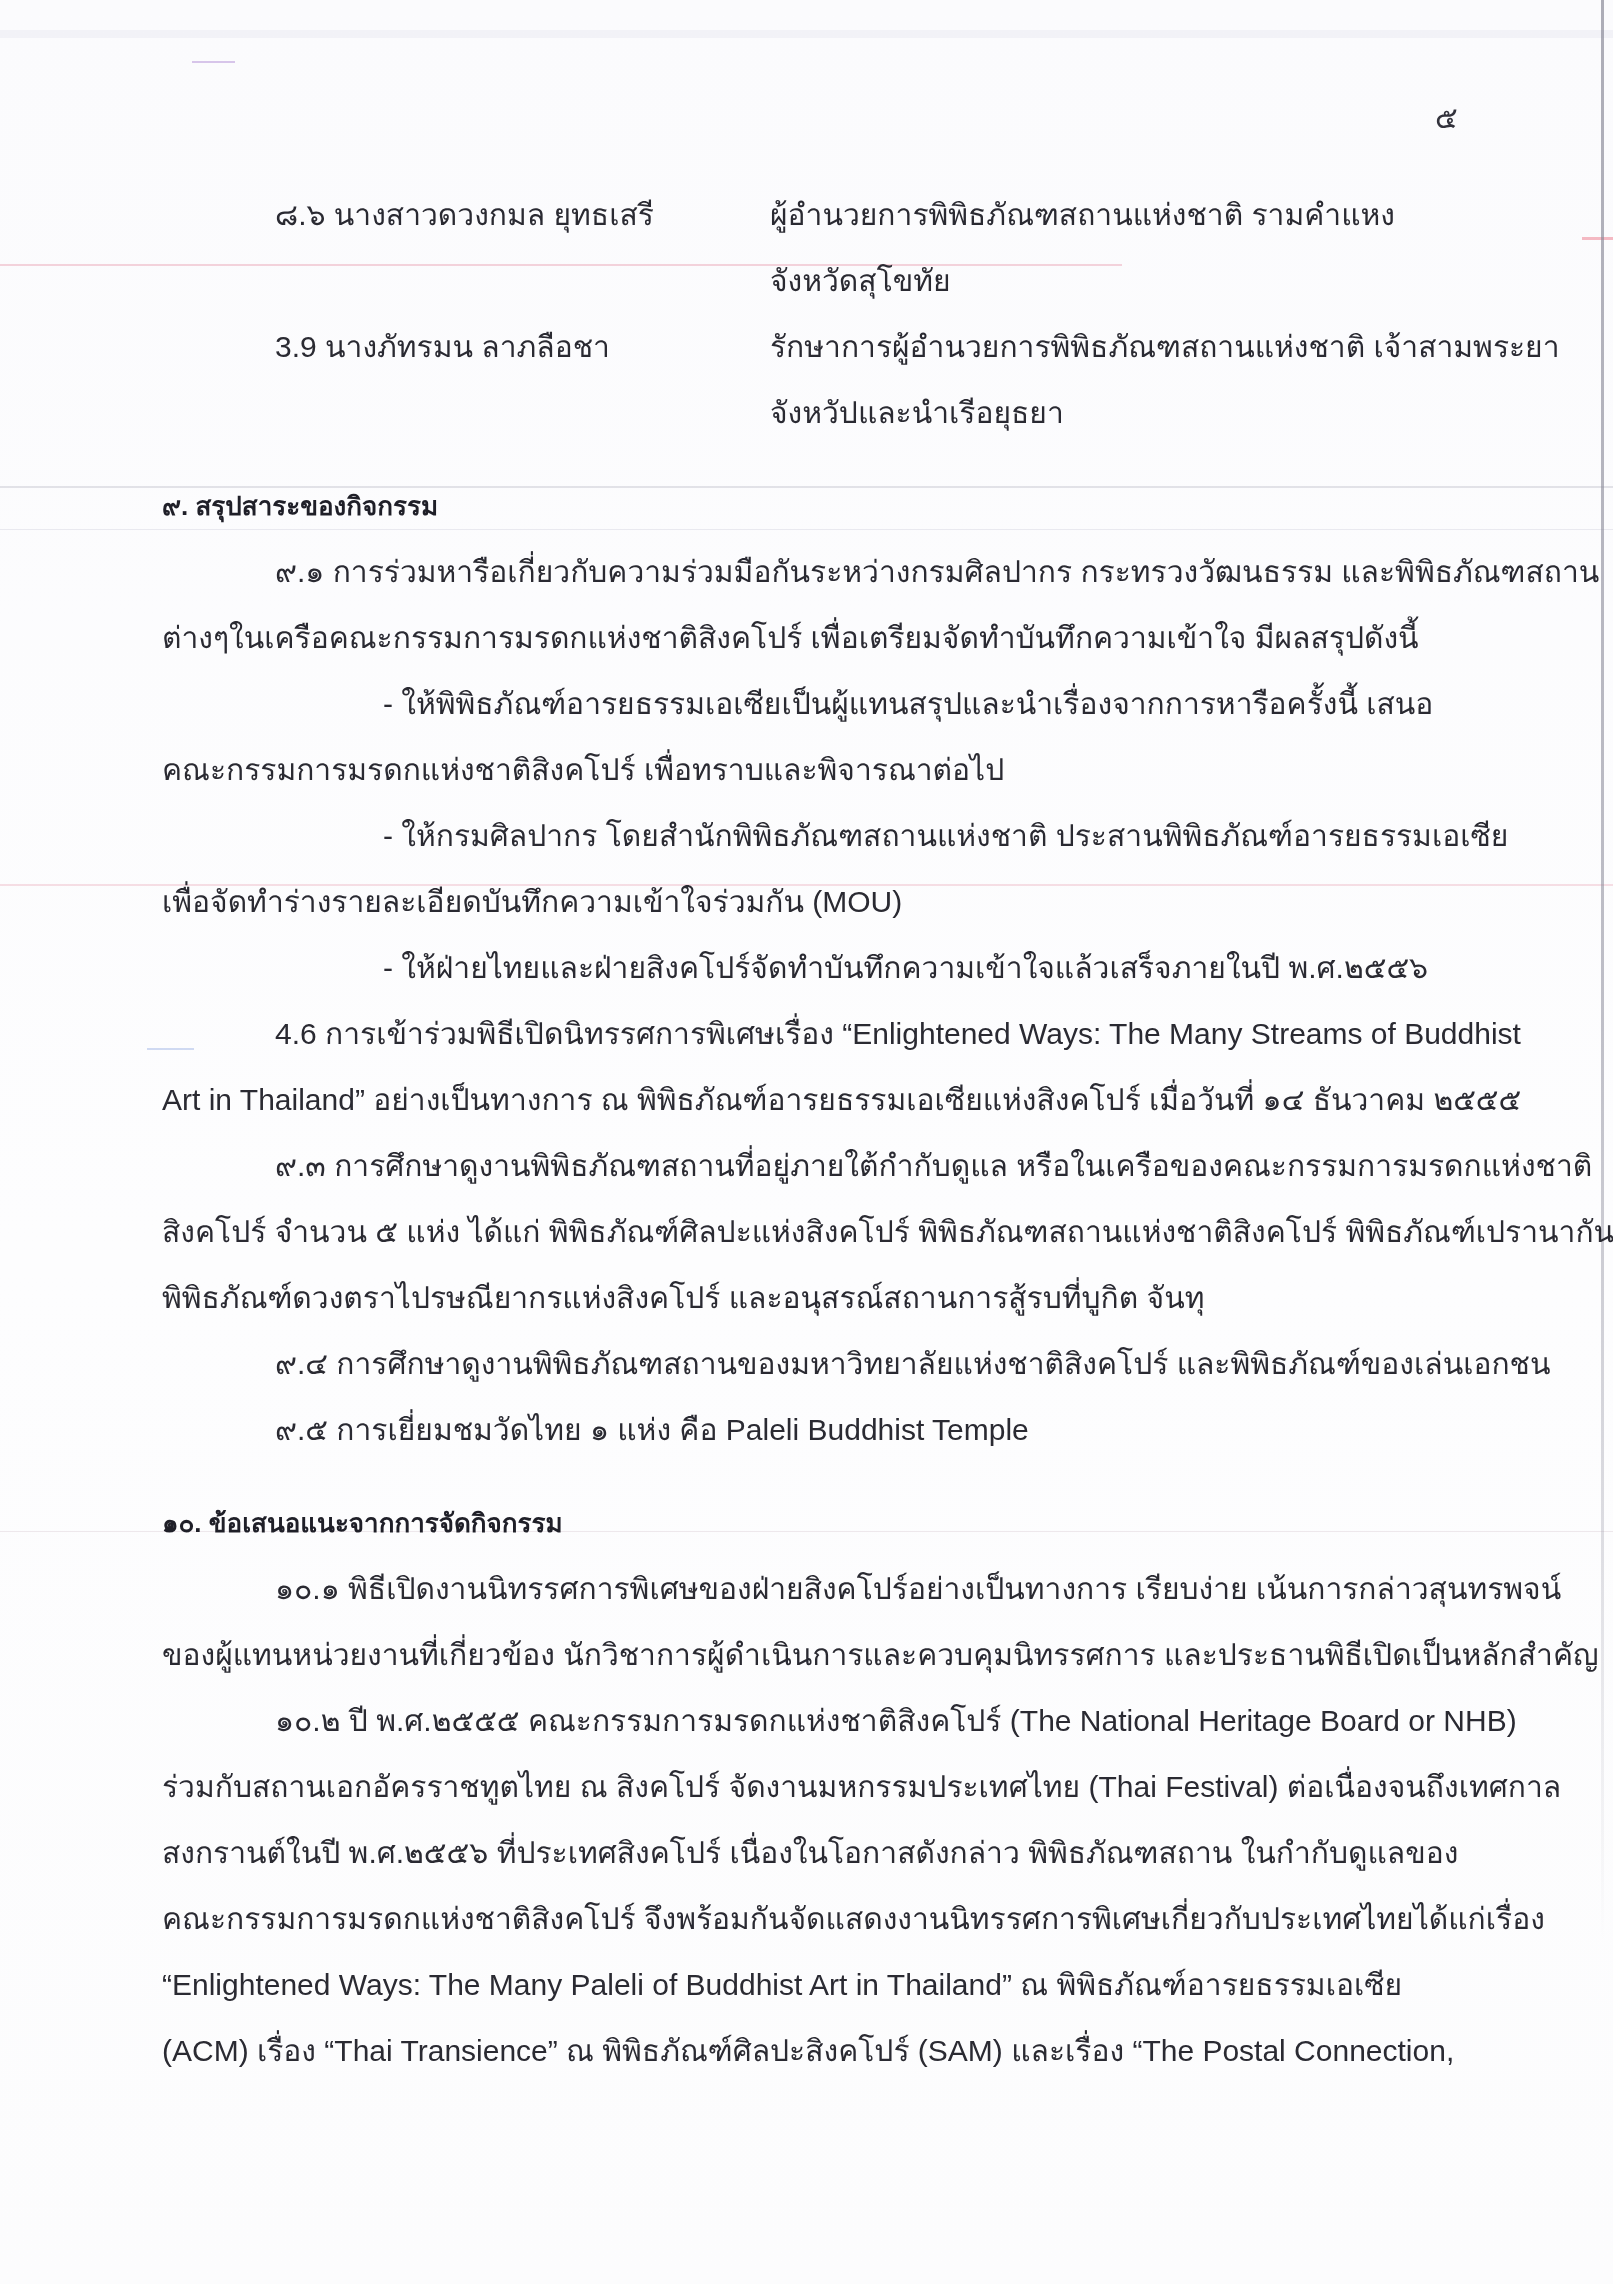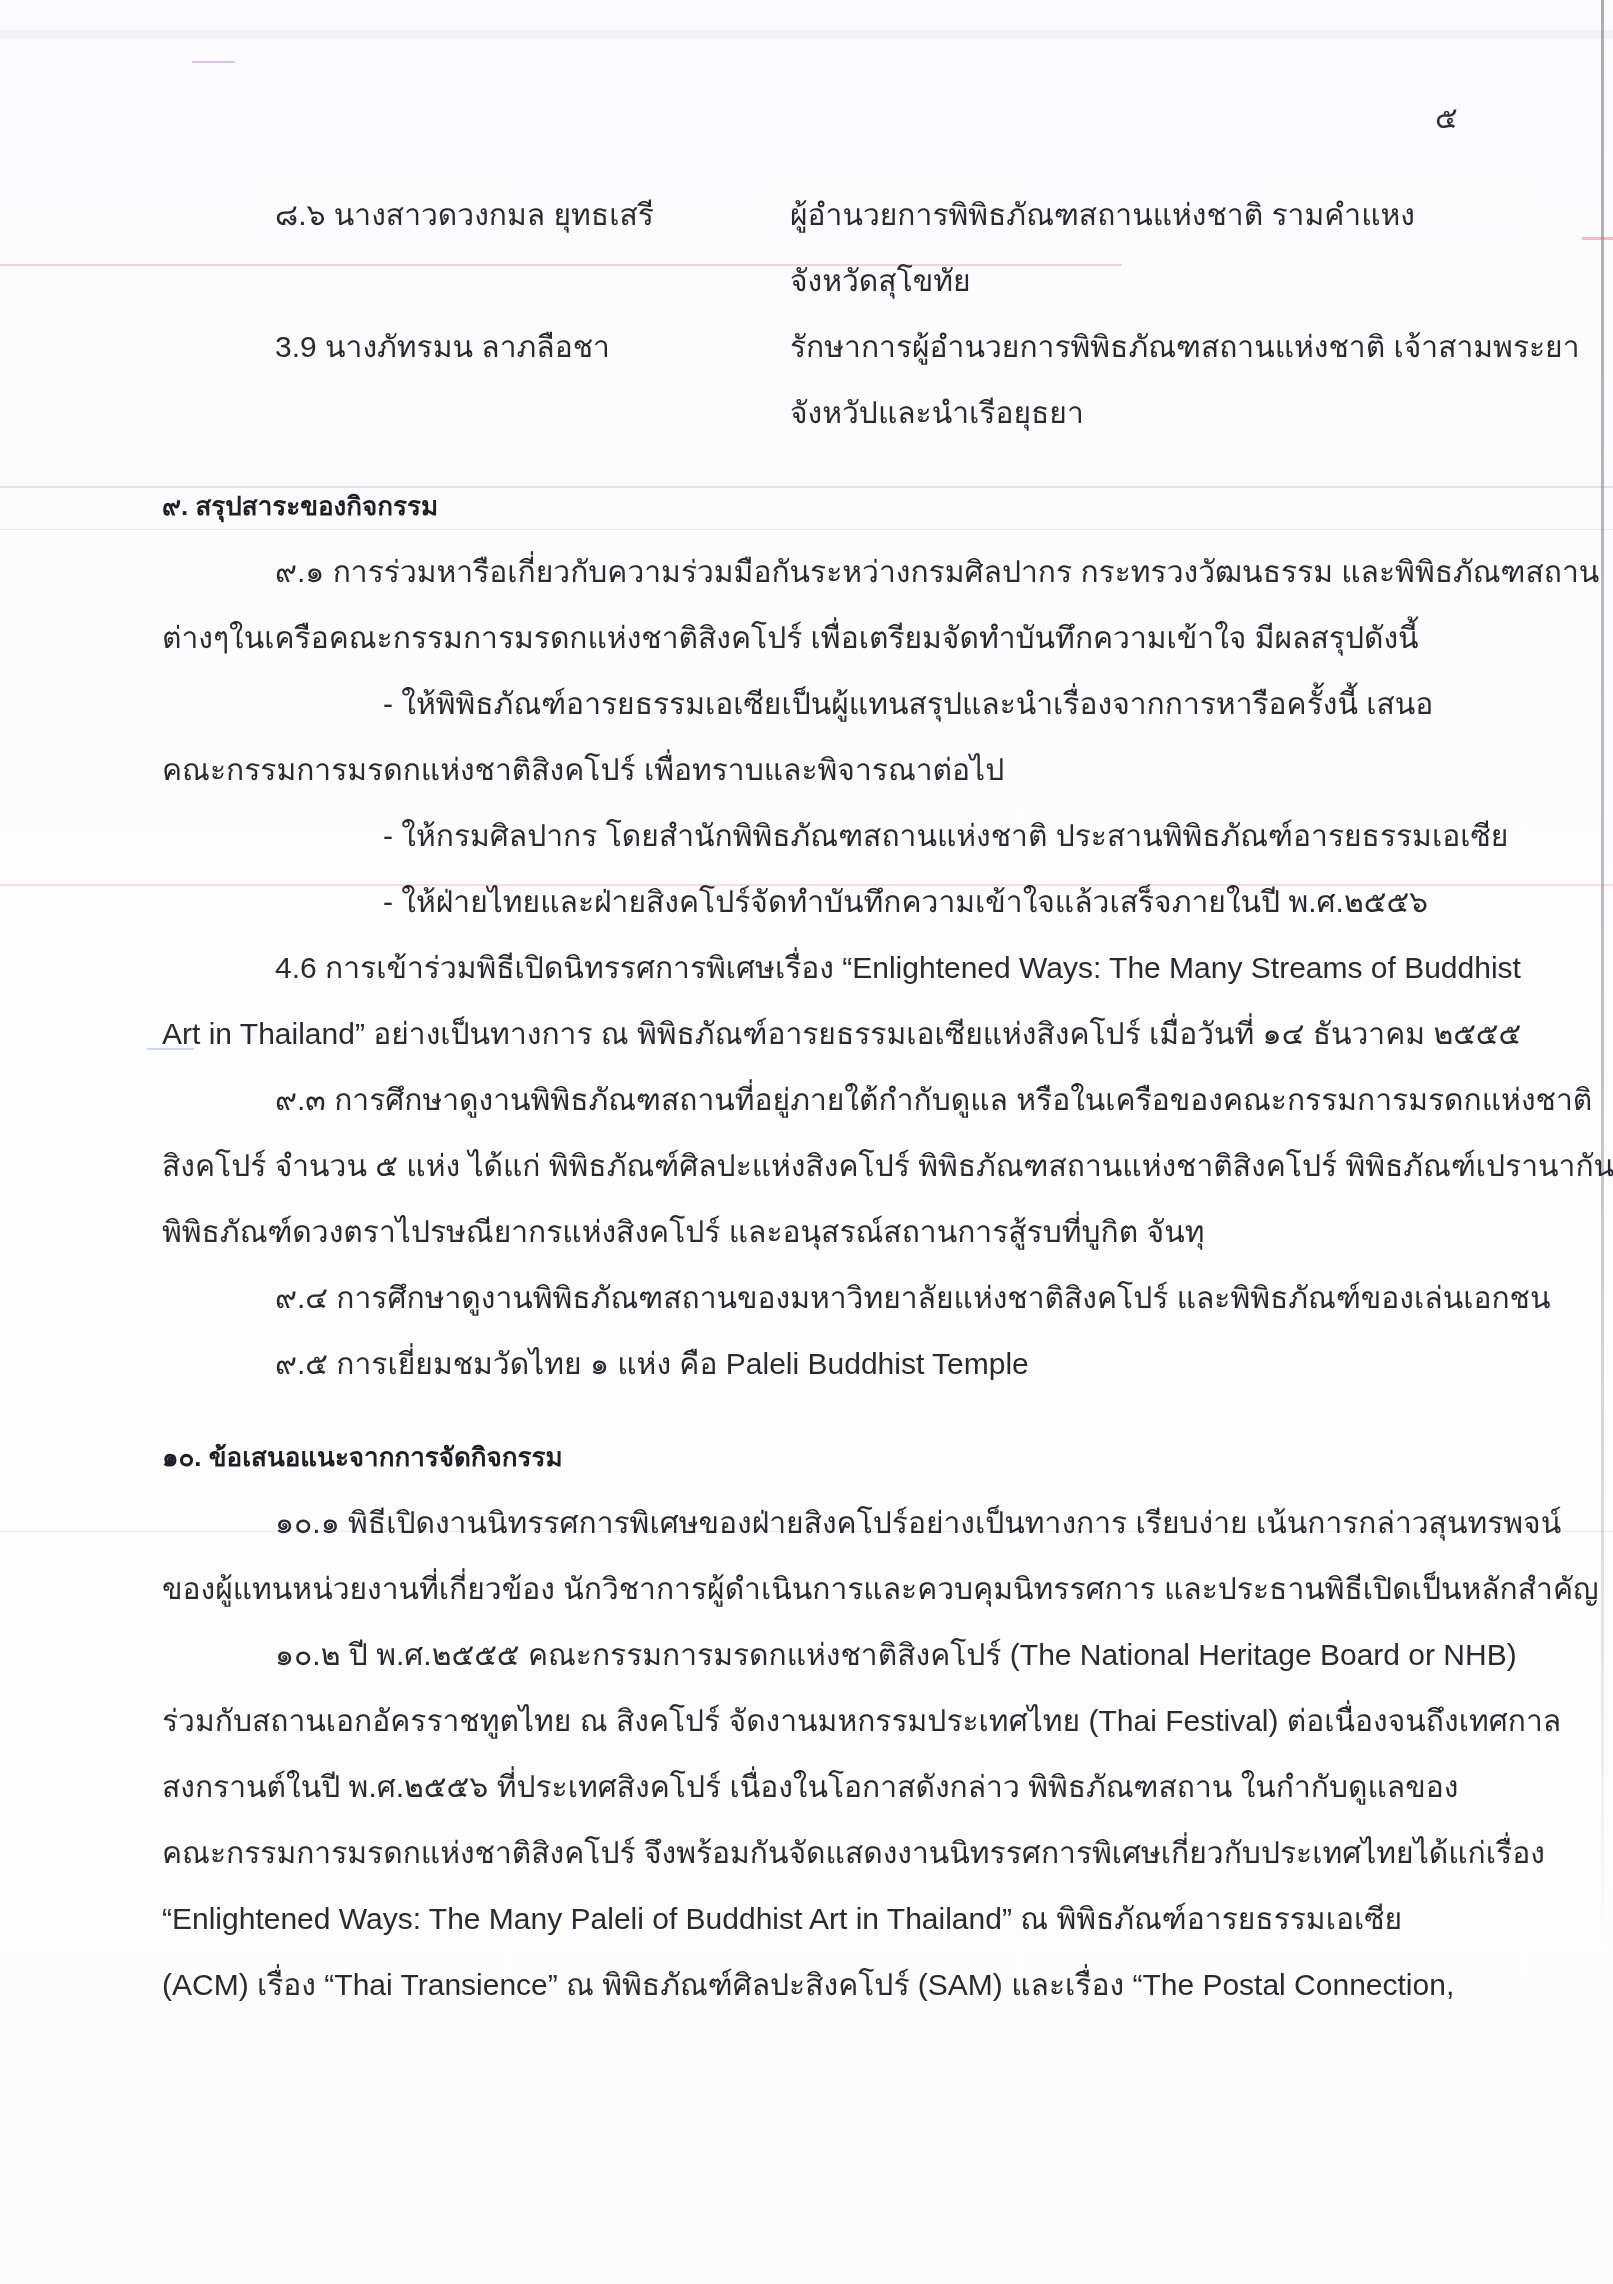--- a/index.html
+++ b/index.html
@@ -51,21 +51,21 @@
     top: 182px;
     left: 162px;
     width: 1313px;
     font-size: 30px;
     line-height: 66px;
   }
   .line { white-space: nowrap; }
   .flush  { padding-left: 0; }
   .para   { padding-left: 113px; }
   .bullet { padding-left: 221px; }
-  .attendee-row { display: flex; align-items: flex-start; padding-left: 113px; gap: 20px; }
+  .attendee-row { display: flex; align-items: flex-start; padding-left: 113px; }
   .attendee-name { flex: 0 0 495px; white-space: nowrap; }
   .attendee-pos  { flex: 1 1 auto; }
   .heading {
     margin: 26.5px 0 0 0;
     font-size: 26px;
     line-height: 66px;
     font-weight: bold;
     color: #1f1f28;
     white-space: nowrap;
   }
@@ -107,20 +107,21 @@
         </div>
       </div>
     </div>
 
     <h2 class="heading">๙. สรุปสาระของกิจกรรม</h2>
     <div class="line para">๙.๑ การร่วมหารือเกี่ยวกับความร่วมมือกันระหว่างกรมศิลปากร กระทรวงวัฒนธรรม และพิพิธภัณฑสถาน</div>
     <div class="line flush">ต่างๆในเครือคณะกรรมการมรดกแห่งชาติสิงคโปร์ เพื่อเตรียมจัดทำบันทึกความเข้าใจ มีผลสรุปดังนี้</div>
     <div class="line bullet">- ให้พิพิธภัณฑ์อารยธรรมเอเซียเป็นผู้แทนสรุปและนำเรื่องจากการหารือครั้งนี้ เสนอ</div>
     <div class="line flush">คณะกรรมการมรดกแห่งชาติสิงคโปร์ เพื่อทราบและพิจารณาต่อไป</div>
     <div class="line bullet">- ให้กรมศิลปากร โดยสำนักพิพิธภัณฑสถานแห่งชาติ ประสานพิพิธภัณฑ์อารยธรรมเอเซีย</div>
+    <div class="line flush">เพื่อจัดทำร่างรายละเอียดบันทึกความเข้าใจร่วมกัน (MOU)</div>
     <div class="line bullet">- ให้ฝ่ายไทยและฝ่ายสิงคโปร์จัดทำบันทึกความเข้าใจแล้วเสร็จภายในปี พ.ศ.๒๕๕๖</div>
     <div class="line para">4.6 การเข้าร่วมพิธีเปิดนิทรรศการพิเศษเรื่อง “Enlightened Ways: The Many Streams of Buddhist</div>
     <div class="line flush">Art in Thailand” อย่างเป็นทางการ ณ พิพิธภัณฑ์อารยธรรมเอเซียแห่งสิงคโปร์ เมื่อวันที่ ๑๔ ธันวาคม ๒๕๕๕</div>
     <div class="line para">๙.๓ การศึกษาดูงานพิพิธภัณฑสถานที่อยู่ภายใต้กำกับดูแล หรือในเครือของคณะกรรมการมรดกแห่งชาติ</div>
     <div class="line flush">สิงคโปร์ จำนวน ๕ แห่ง ได้แก่ พิพิธภัณฑ์ศิลปะแห่งสิงคโปร์ พิพิธภัณฑสถานแห่งชาติสิงคโปร์ พิพิธภัณฑ์เปรานากัน</div>
     <div class="line flush">พิพิธภัณฑ์ดวงตราไปรษณียากรแห่งสิงคโปร์ และอนุสรณ์สถานการสู้รบที่บูกิต จันทุ</div>
     <div class="line para">๙.๔ การศึกษาดูงานพิพิธภัณฑสถานของมหาวิทยาลัยแห่งชาติสิงคโปร์ และพิพิธภัณฑ์ของเล่นเอกชน</div>
     <div class="line para">๙.๕ การเยี่ยมชมวัดไทย ๑ แห่ง คือ Paleli Buddhist Temple</div>
 
     <h2 class="heading s10">๑๐. ข้อเสนอแนะจากการจัดกิจกรรม</h2>

